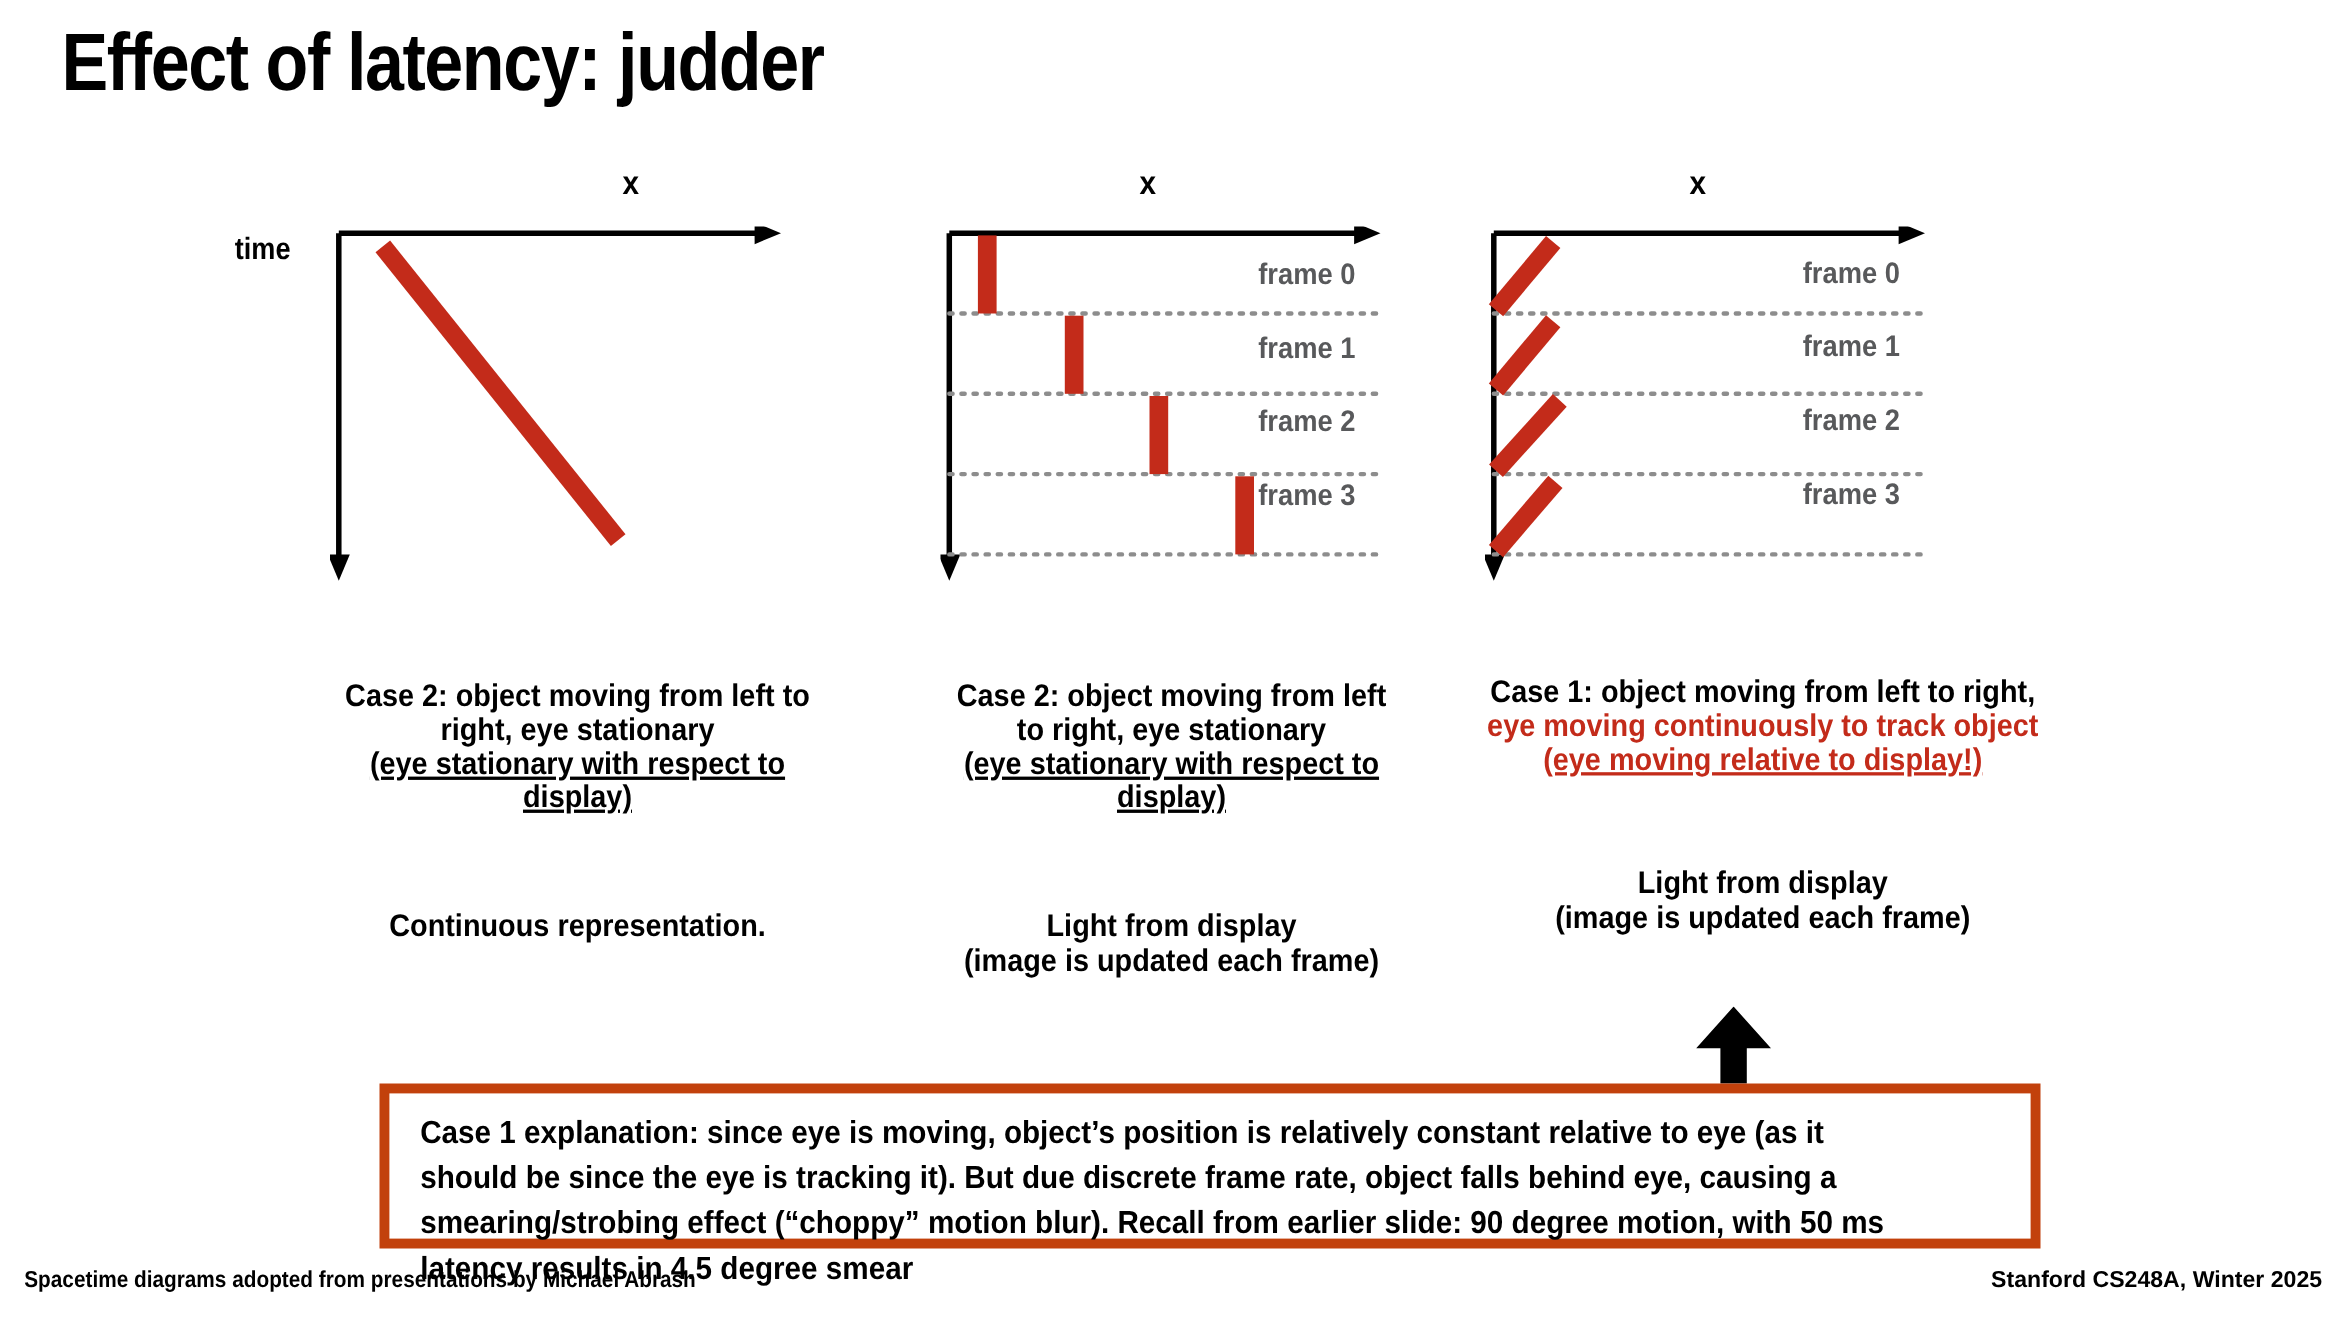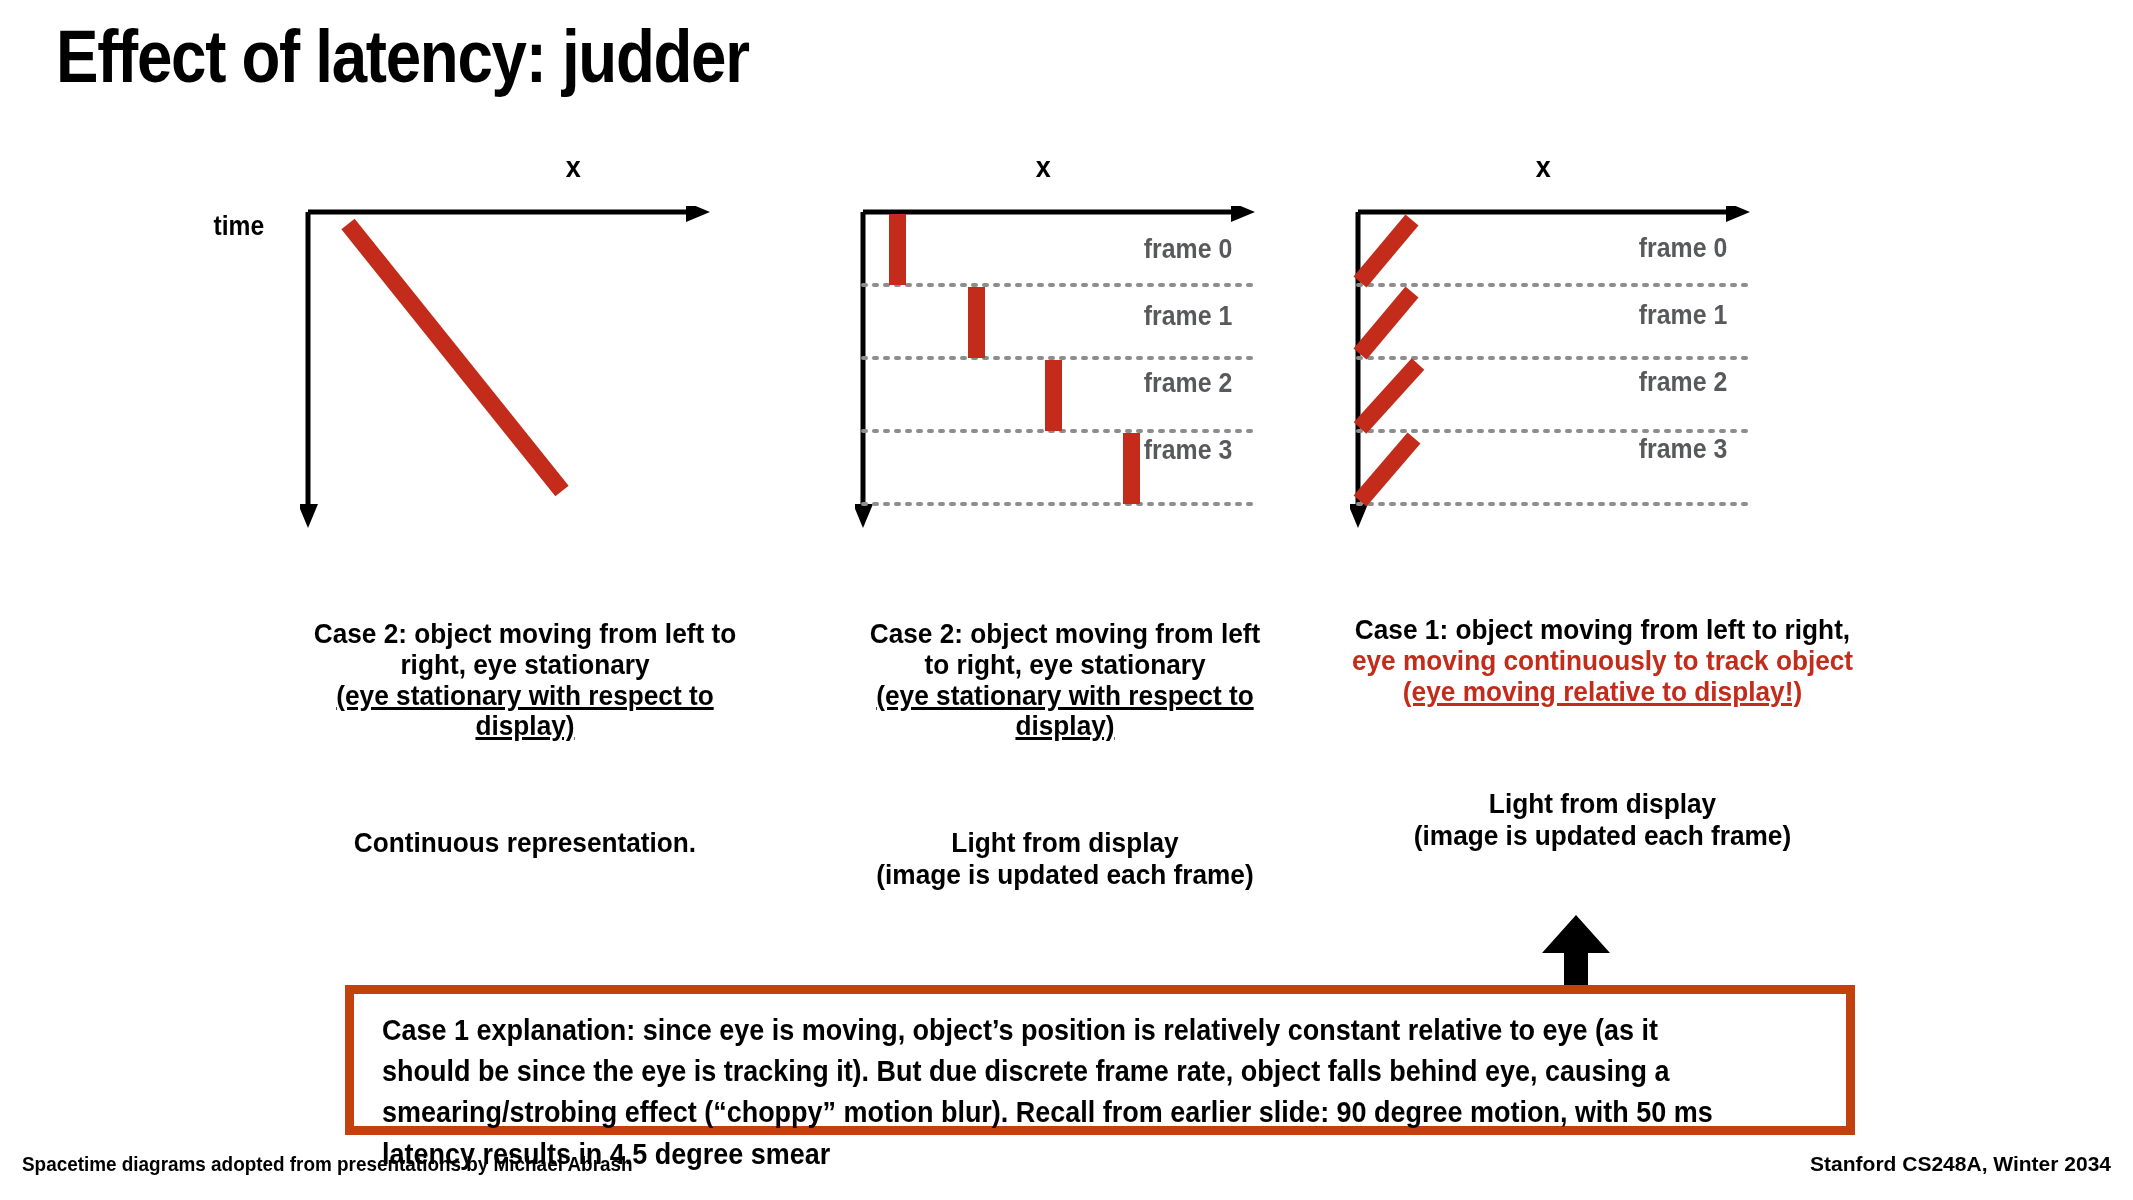--- a/index.html
+++ b/index.html
@@ -291,13 +291,13 @@
   <svg width="72" height="80" viewBox="0 0 72 80">
     <polygon points="36,0 70,38 48,38 48,80 24,80 24,38 2,38" fill="#000000"></polygon>
   </svg>
 </div>
 
 <div class="explain-box">
   <div class="explain-text">Case 1 explanation: since eye is moving, object’s position is relatively constant relative to eye (as it should be since the eye is tracking it). But due discrete frame rate, object falls behind eye, causing a smearing/strobing effect (“choppy” motion blur).  Recall from earlier slide: 90 degree motion, with 50 ms latency results in 4.5 degree smear</div>
 </div>
 
 <div class="footer-left">Spacetime diagrams adopted from presentations by Michael Abrash</div>
-<div class="footer-right">Stanford CS248A, Winter 2034</div>
+<div class="footer-right">Stanford CS248A, Winter 2025</div>
 
 </body></html>

